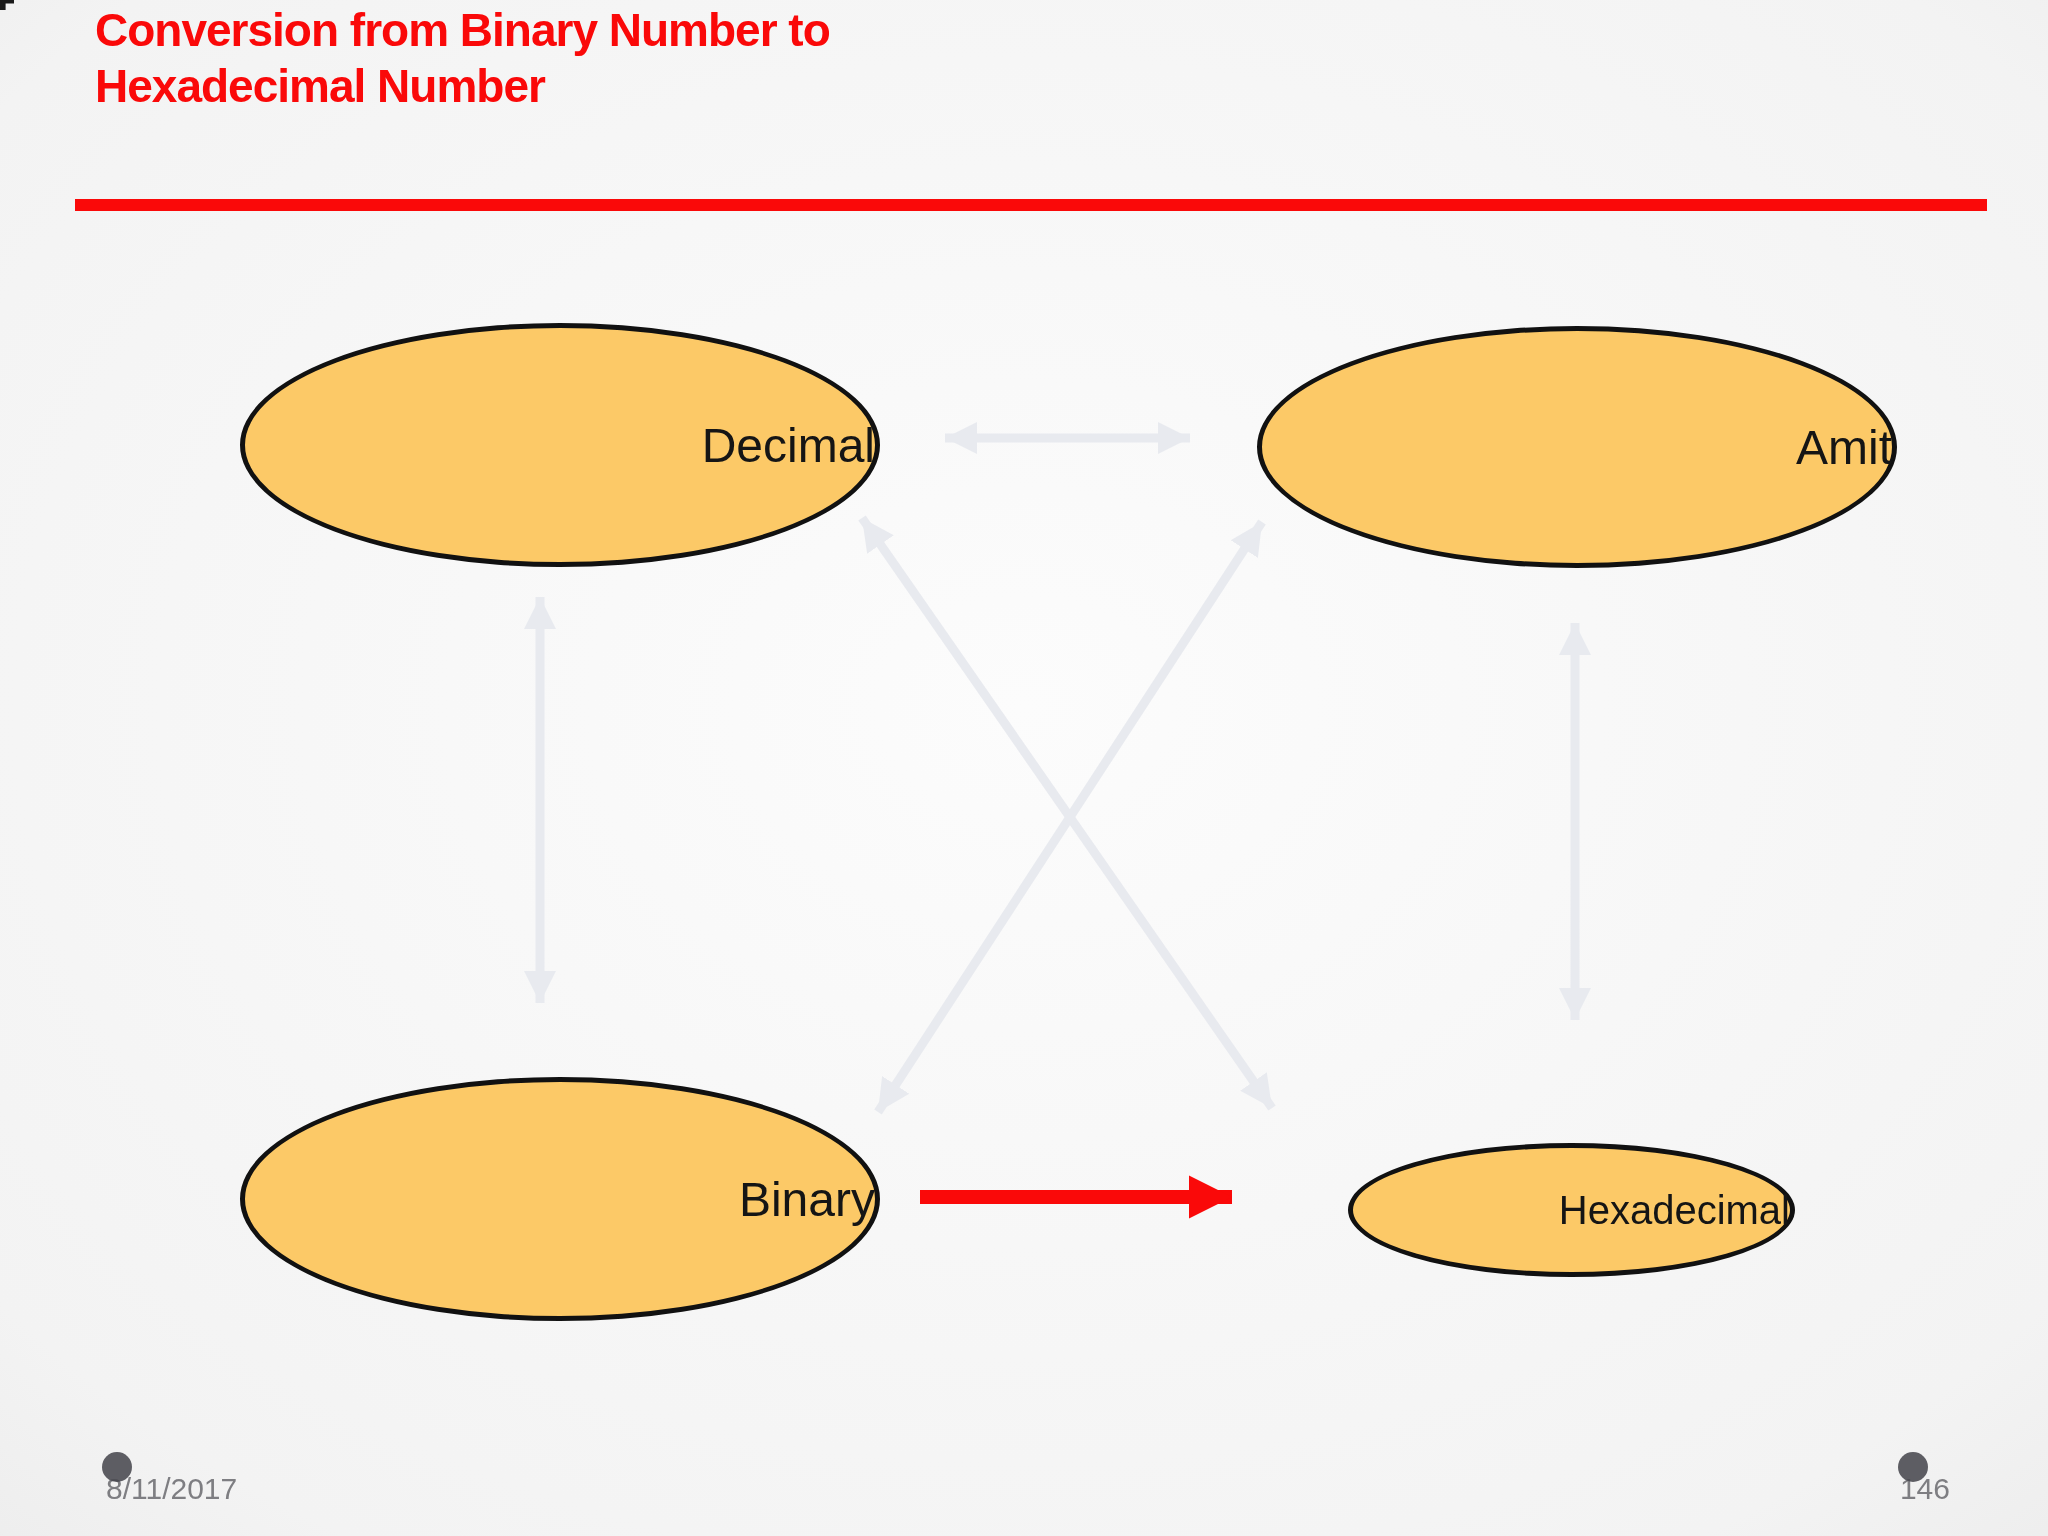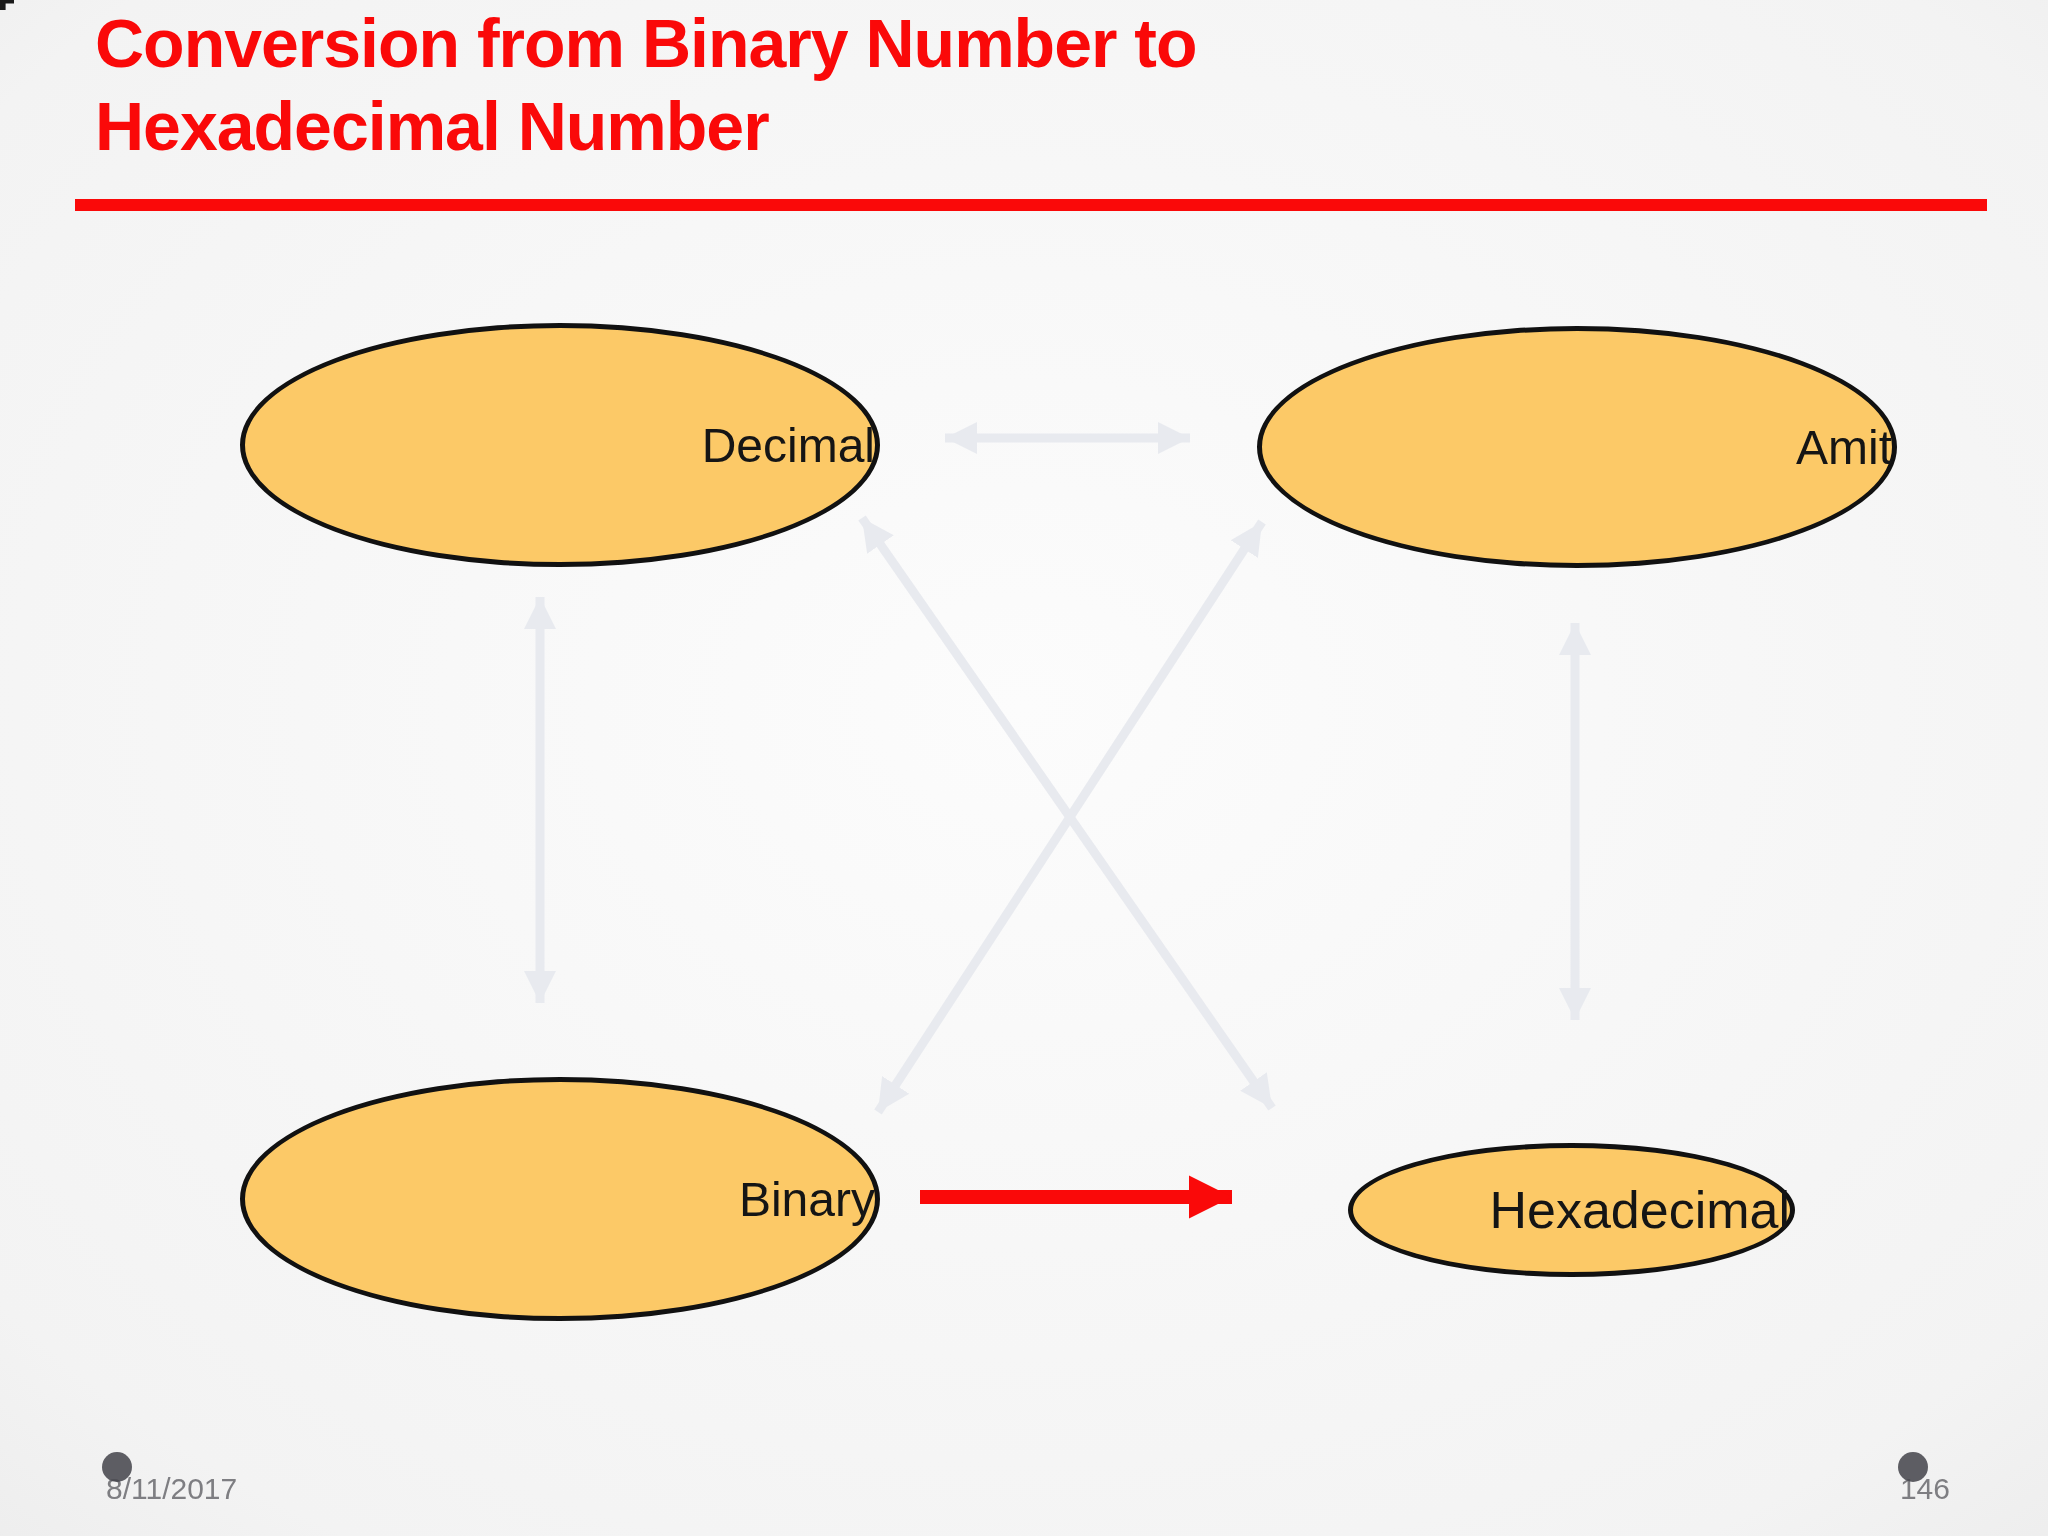--- a/index.html
+++ b/index.html
@@ -12,39 +12,39 @@
       var(--background_center) 0%, #f3f3f3 55%, var(--background_edge) 100%);
   }
   .corner-artifact {
     position:absolute; left:0; top:0; width:14px; height:10px;
     background:#1a1a1a;
     clip-path:polygon(0 0,100% 0,100% 35%,40% 35%,40% 100%,0 100%);
   }
   .title {
     position:absolute; left:95px; top:2px; width:1800px;
     color:var(--accent_red);
-    font-size:68px; font-weight:700; letter-spacing:-1px;
+    font-size:46px; font-weight:700; letter-spacing:-1px;
     line-height:1.22;
   }
   .title-rule {
     position:absolute; left:75px; top:199px; width:1912px; height:12px;
     background:var(--accent_red);
   }
   .node {
     position:absolute;
     border:5px solid var(--node_border);
     border-radius:50%;
     background:var(--node_fill);
     display:flex; align-items:center; justify-content:flex-end;
     color:#151515; font-size:48px;
   }
   .node-decimal     { left:240px;  top:323px;  width:630px; height:234px; }
   .node-octal       { left:1257px; top:326px;  width:630px; height:232px; }
   .node-binary      { left:240px;  top:1077px; width:630px; height:234px; }
-  .node-hexadecimal { left:1348px; top:1143px; width:437px; height:124px; font-size:52px; }
+  .node-hexadecimal { left:1348px; top:1143px; width:437px; height:124px; font-size:40px; }
   .arrow-layer { position:absolute; left:0; top:0; width:2048px; height:1536px; }
   .footer {
     position:absolute; left:0; right:0; bottom:24px; height:40px;
     color:var(--footer_text); font-size:30px;
   }
   .footer-date   { position:absolute; left:106px;  top:0; }
   .footer-author { position:absolute; left:0; right:0; top:0; text-align:center; }
   .footer-page   { position:absolute; right:98px; top:0; }
   .footer-dot {
     position:absolute; width:30px; height:30px; border-radius:50%;

